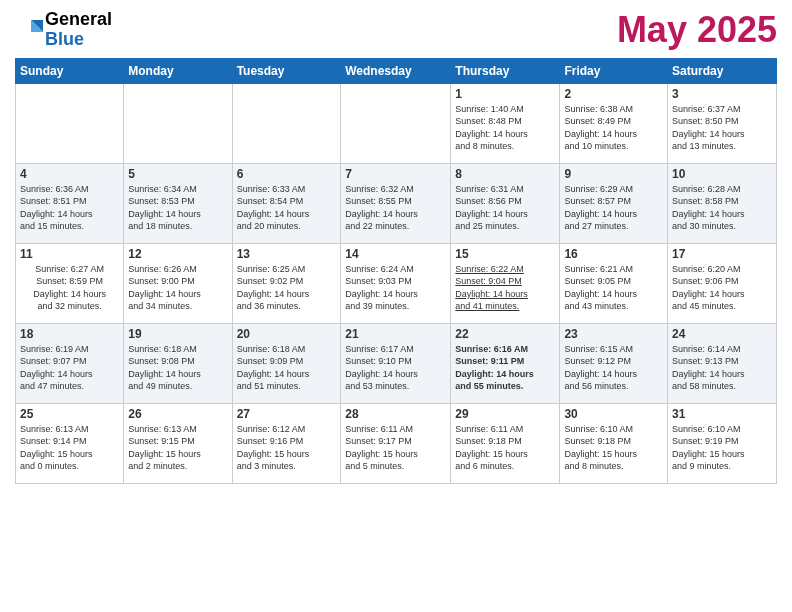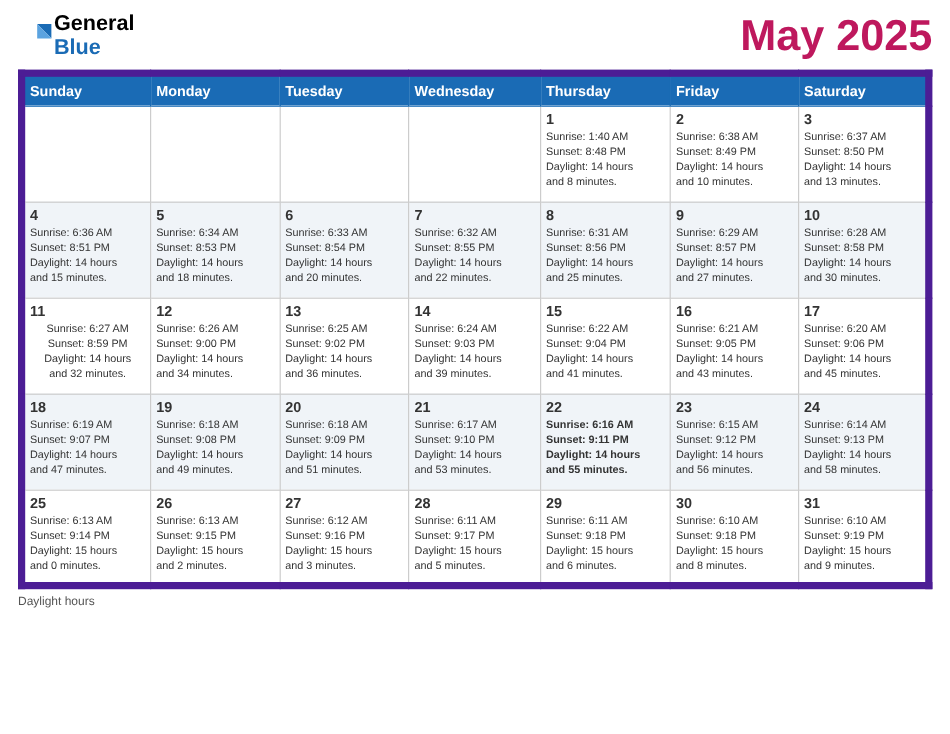--- a/index.html
+++ b/index.html
@@ -46,21 +46,21 @@
       color: #be185d;
       line-height: 1.1;
     }
     .location {
       font-size: 14px;
       color: #555;
     }
     .calendar {
       width: 100%;
       border-collapse: collapse;
-      border: 6px solid #4c1d95;
+      border: 1px solid #4c1d95;
     }
     .calendar th {
       background-color: #1a6bb5;
       color: #fff;
       font-size: 12px;
       font-weight: bold;
       padding: 5px 4px;
       text-align: left;
       border: 1px solid #1a6bb5;
     }
@@ -237,21 +237,21 @@
           </td>
           <td>
             <span class="day-number">14</span>
             <div class="day-info" style="white-space: pre-line;">Sunrise: 6:24 AM
 Sunset: 9:03 PM
 Daylight: 14 hours
 and 39 minutes.</div>
           </td>
           <td>
             <span class="day-number">15</span>
-            <div class="day-info" style="white-space: pre-line;">Sunrise: 6:22 AM
+            <div class="day-info" style="white-space: pre-line; text-decoration: underline;">Sunrise: 6:22 AM
 Sunset: 9:04 PM
 Daylight: 14 hours
 and 41 minutes.</div>
           </td>
           <td>
             <span class="day-number">16</span>
             <div class="day-info" style="white-space: pre-line;">Sunrise: 6:21 AM
 Sunset: 9:05 PM
 Daylight: 14 hours
 and 43 minutes.</div>
@@ -362,16 +362,13 @@
             <span class="day-number">31</span>
             <div class="day-info" style="white-space: pre-line;">Sunrise: 6:10 AM
 Sunset: 9:19 PM
 Daylight: 15 hours
 and 9 minutes.</div>
           </td>
         </tr>
       </tbody>
   </table>
 
-  <div class="footer">
-    <span>Daylight hours</span>
-  </div>
 </div>
 
 </body></html>

